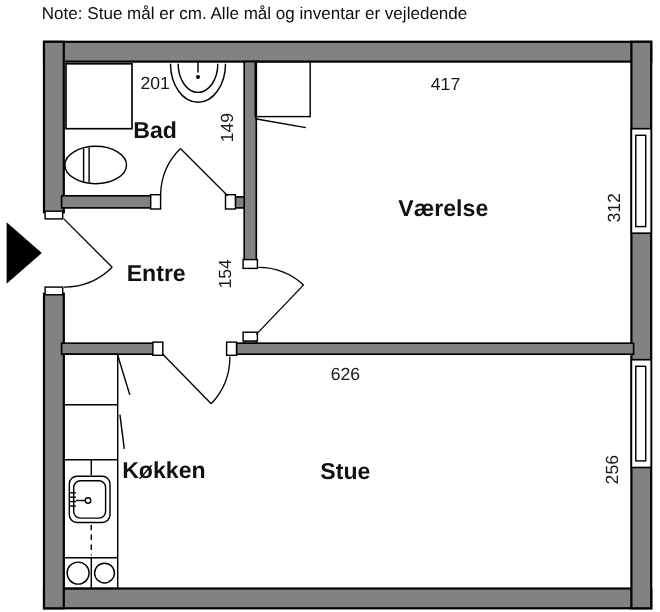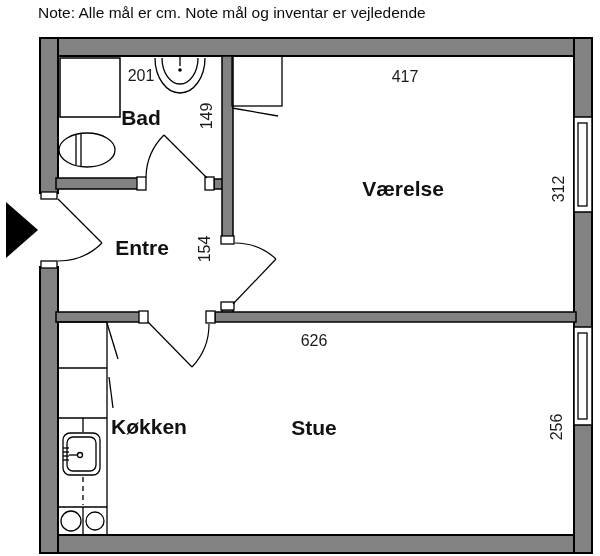--- a/index.html
+++ b/index.html
@@ -12,21 +12,21 @@
   .fix{fill:#ffffff;stroke:#000000;stroke-width:1.5;}
   .ln{fill:none;stroke:#000000;stroke-width:1.3;}
   .swing{fill:none;stroke:#000000;stroke-width:1.2;}
   .room-label{font-size:21px;font-weight:700;fill:#111111;}
   .dim-label{font-size:16px;fill:#1a1a1a;}
   text{text-anchor:middle;}
 </style>
 </head>
 <body>
 
-<div class="note">Note: Alle mål er cm. Note mål og inventar er vejledende</div>
+<div class="note">Note: Stue mål er cm. Alle mål og inventar er vejledende</div>
 
 <svg width="600" height="556" viewBox="0 0 600 556">
 
   <rect class="wall" x="40" y="38" width="552" height="18"></rect>
   <rect class="wall" x="40" y="535" width="552" height="18"></rect>
   <rect class="wall" x="40" y="38" width="18" height="155"></rect>
   <rect class="wall" x="40" y="267" width="18" height="286"></rect>
   <rect class="wall" x="574" y="38" width="18" height="515"></rect>
 
   <g>

